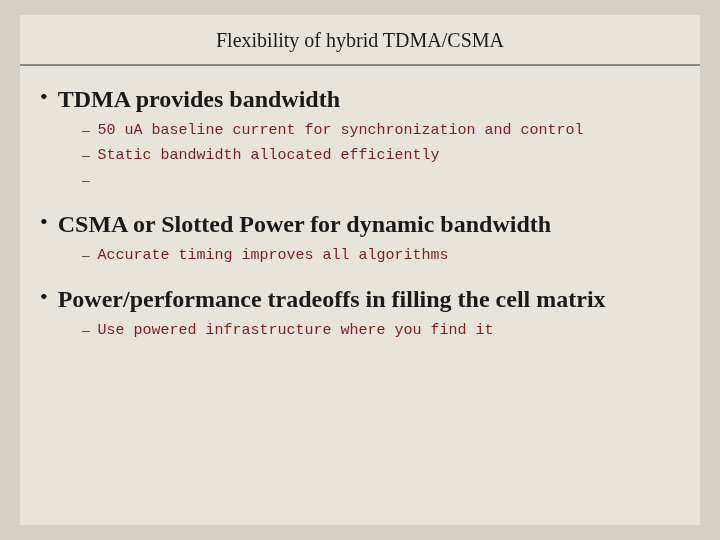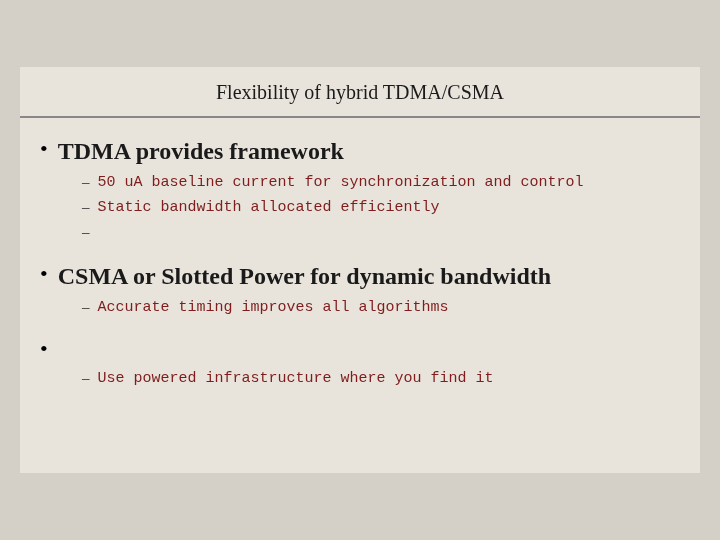--- a/index.html
+++ b/index.html
@@ -13,21 +13,21 @@
       height: 540px;
       background-color: #d4d0c8;
       font-family: Georgia, 'Times New Roman', serif;
       display: flex;
       align-items: center;
       justify-content: center;
     }
 
     .slide {
       width: 680px;
-      height: 406px;
+      height: 510px;
       background-color: #e8e4dc;
       padding: 0;
       display: flex;
       flex-direction: column;
     }
 
     .slide-title {
       text-align: center;
       font-size: 20px;
       font-weight: normal;
@@ -96,21 +96,21 @@
 </head>
 <body>
 
 <div class="slide">
   <div class="slide-title">Flexibility of hybrid TDMA/CSMA</div>
   <div class="slide-content">
 
     <div class="bullet-item">
       <div class="bullet-main">
         <span class="bullet-dot">•</span>
-        <span class="bullet-text-large">TDMA provides framework</span>
+        <span class="bullet-text-large">TDMA provides bandwidth</span>
       </div>
       <div class="sub-bullets">
         <div class="sub-bullet">
           <span class="sub-dash">–</span>
           <span class="sub-text">50 uA baseline current for synchronization and control</span>
         </div>
         <div class="sub-bullet">
           <span class="sub-dash">–</span>
           <span class="sub-text">Static bandwidth allocated efficiently</span>
         </div>
@@ -129,20 +129,21 @@
         <div class="sub-bullet">
           <span class="sub-dash">–</span>
           <span class="sub-text">Accurate timing improves all algorithms</span>
         </div>
       </div>
     </div>
 
     <div class="bullet-item">
       <div class="bullet-main">
         <span class="bullet-dot">•</span>
+        <span class="bullet-text-large">Power/performance tradeoffs in filling the cell matrix</span>
       </div>
       <div class="sub-bullets">
         <div class="sub-bullet">
           <span class="sub-dash">–</span>
           <span class="sub-text">Use powered infrastructure where you find it</span>
         </div>
       </div>
     </div>
 
   </div>

